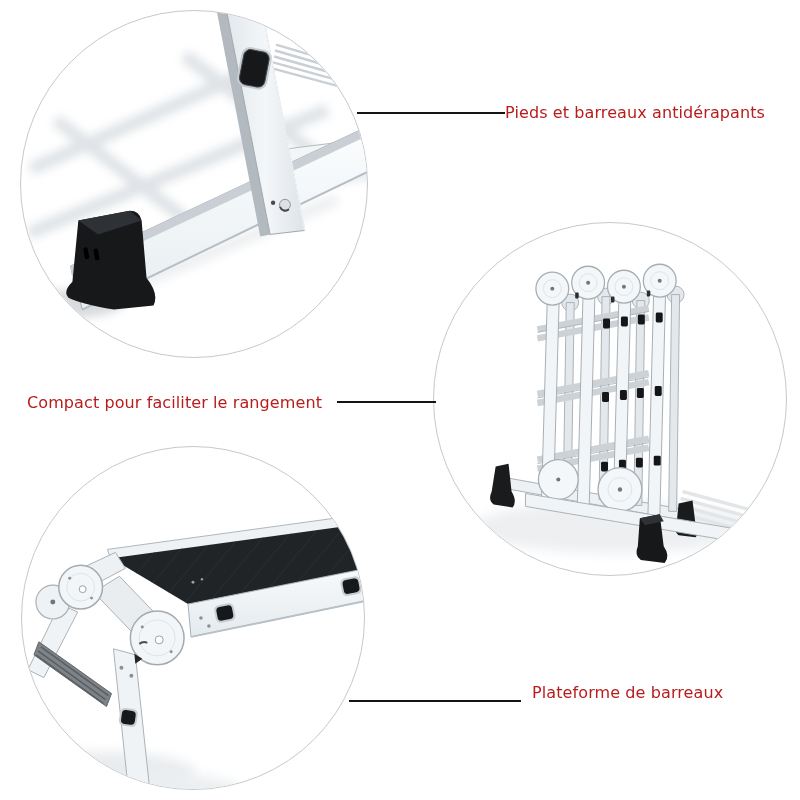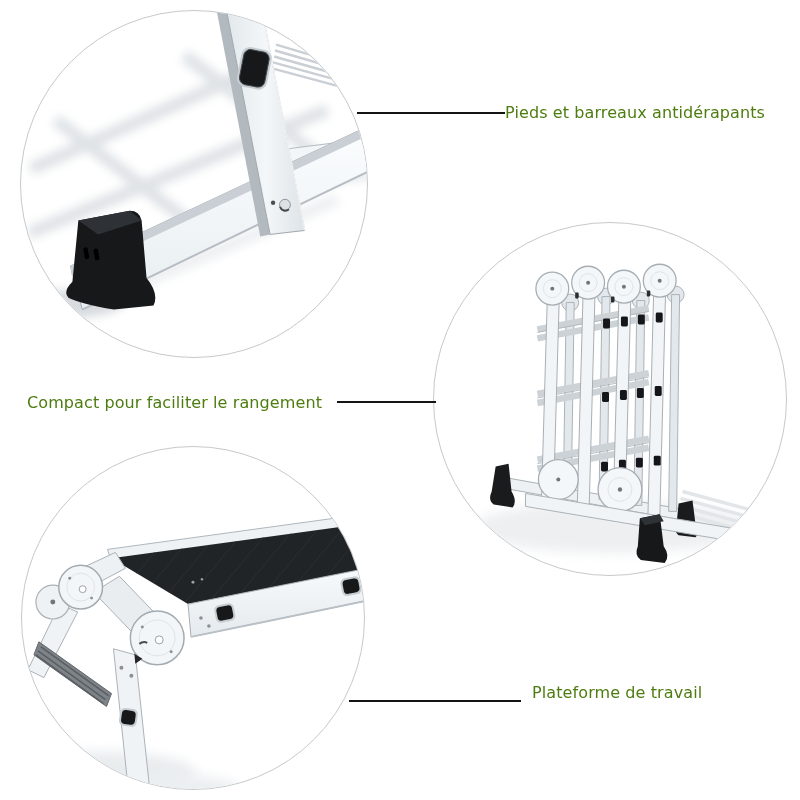--- a/index.html
+++ b/index.html
@@ -13,21 +13,21 @@
   }
   .detail-circle svg{display:block;width:100%;height:100%;}
   #detail-feet{left:20px;top:10px;width:348px;height:348px;}
   #detail-compact{left:433px;top:222px;width:354px;height:354px;}
   #detail-platform{left:21px;top:446px;width:344px;height:344px;}
   .leader{position:absolute;height:2px;background:#141414;}
   #leader-feet{left:357px;top:112px;width:148px;}
   #leader-compact{left:337px;top:401px;width:99px;}
   #leader-platform{left:349px;top:700px;width:172px;}
   .caption{
-    position:absolute;font-size:16px;line-height:22px;color:#4d7c0f;
+    position:absolute;font-size:16px;line-height:22px;color:#b91c1c;
     white-space:nowrap;letter-spacing:0.1px;
   }
   #caption-feet{left:505px;top:102px;}
   #caption-compact{left:27px;top:392px;}
   #caption-platform{left:532px;top:682px;}
 </style>
 </head>
 <body>
 
 <div class="canvas">
@@ -320,16 +320,16 @@
   <div class="leader" id="leader-compact"></div>
   <div class="leader" id="leader-platform"></div>
 
   <div class="caption" id="caption-feet">
     <div>Pieds et barreaux antidérapants</div>
   </div>
   <div class="caption" id="caption-compact">
     <div>Compact pour faciliter le rangement</div>
   </div>
   <div class="caption" id="caption-platform">
-    <div>Plateforme de travail</div>
+    <div>Plateforme de barreaux</div>
   </div>
 
 </div>
 
 </body></html>

